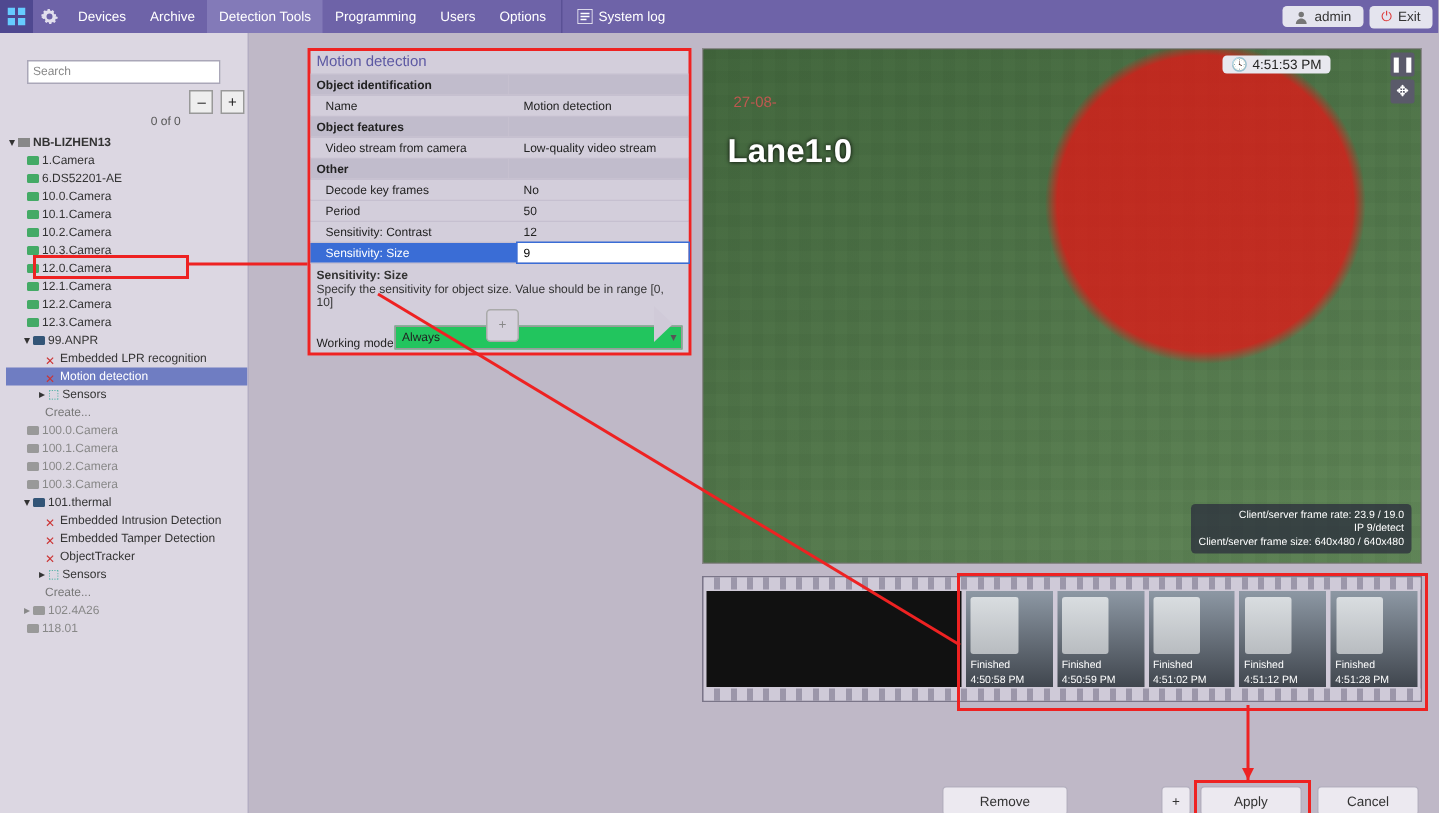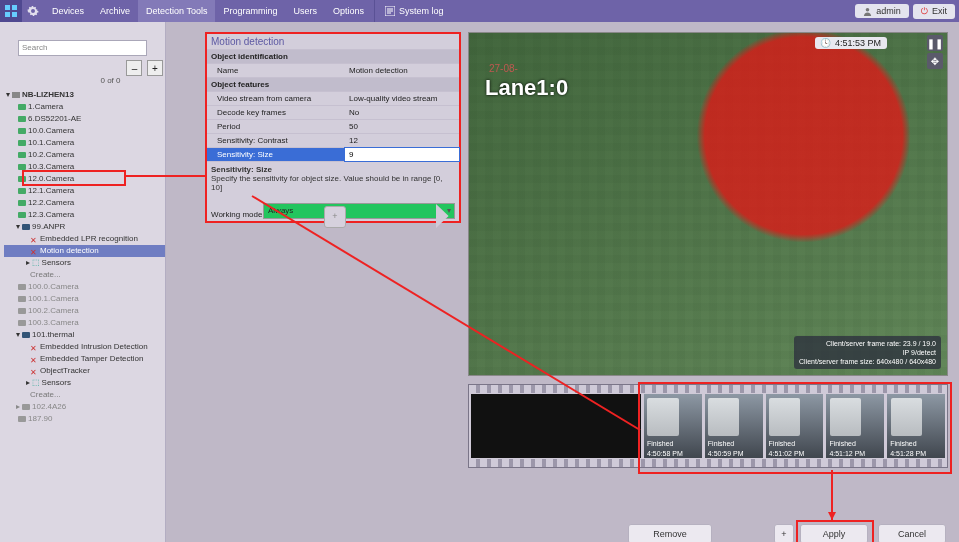--- a/index.html
+++ b/index.html
@@ -50,21 +50,21 @@
 
 svg.overlay{position:absolute;left:0;top:0;width:959px;height:542px;pointer-events:none}
 
 .video{position:absolute;left:468px;top:32px;width:478px;height:342px;background:#3a3a3a;border:1px solid #888}
 .video .overlay-green{position:absolute;inset:0;background:
  radial-gradient(circle at 70% 30%, rgba(230,20,20,.75) 0 24%, transparent 26%),
  linear-gradient(120deg, rgba(40,90,40,.6), rgba(60,120,60,.5)),
  repeating-linear-gradient(0deg, rgba(0,0,0,.05) 0 8px, transparent 8px 16px),
  repeating-linear-gradient(90deg, rgba(0,0,0,.05) 0 8px, transparent 8px 16px),
  linear-gradient(#6b7a5e,#8a9878);}
-.lane{position:absolute;left:16px;top:42px;color:#fff;font-size:22px;font-weight:bold;text-shadow:0 0 3px #000}
+.lane{position:absolute;left:16px;top:55px;color:#fff;font-size:22px;font-weight:bold;text-shadow:0 0 3px #000}
 .ts-chip{position:absolute;right:60px;top:4px;background:#e8e8ef;color:#222;font-size:9px;padding:1px 6px;border-radius:3px;display:flex;align-items:center;gap:3px}
 .ctrl-col{position:absolute;right:2px;top:2px;width:18px}
 .ctrl{width:16px;height:16px;margin-bottom:2px;background:#5a5a6a;border-radius:2px;display:flex;align-items:center;justify-content:center;color:#fff;font-size:10px}
 .cam-stamp{position:absolute;left:20px;top:30px;color:#d55;font-size:10px;font-weight:normal;opacity:.8}
 .info-box{position:absolute;right:6px;bottom:6px;background:rgba(40,40,60,.7);color:#fff;font-size:7px;padding:3px 5px;border-radius:3px;line-height:9px;text-align:right}
 
 .strip-wrap{position:absolute;left:468px;top:384px;width:478px;height:82px;border:1px solid #7a7588;background:#d0cad8}
 .strip-wrap::before,.strip-wrap::after{content:"";position:absolute;left:0;right:0;height:8px;background:repeating-linear-gradient(90deg,#cfcad8 0 7px,#9c97aa 7px 11px)}
 .strip-wrap::before{top:0}.strip-wrap::after{bottom:0}
 .strip{position:absolute;top:9px;left:2px;right:2px;bottom:9px;display:flex;gap:3px}
@@ -250,21 +250,21 @@
     <div class="row" style="padding-left:26px;color:#777">
         <span>Create...</span>
       </div>
     <div class="row" style="padding-left:12px;color:#888">
         <span>▸</span>
         <span class="cam-ic" style="background:#999"></span>
         <span>102.4A26</span>
       </div>
     <div class="row" style="padding-left:14px;color:#888">
         <span class="cam-ic" style="background:#999"></span>
-        <span>187.90</span>
+        <span>118.01</span>
       </div>
   </div>
 </div>
 
 <div class="props">
   <div class="props-title">Motion detection</div>
   <div class="prow sec">
       <div class="k">Object identification</div>
       <div class="v"></div>
     </div>
@@ -272,20 +272,24 @@
       <div class="k">Name</div>
       <div class="v">Motion detection</div>
     </div>
   <div class="prow sec">
       <div class="k">Object features</div>
       <div class="v"></div>
     </div>
   <div class="prow">
       <div class="k">Video stream from camera</div>
       <div class="v">Low-quality video stream</div>
+    </div>
+  <div class="prow sec">
+      <div class="k">Other</div>
+      <div class="v"></div>
     </div>
   <div class="prow">
       <div class="k">Decode key frames</div>
       <div class="v">No</div>
     </div>
   <div class="prow">
       <div class="k">Period</div>
       <div class="v">50</div>
     </div>
   <div class="prow">

